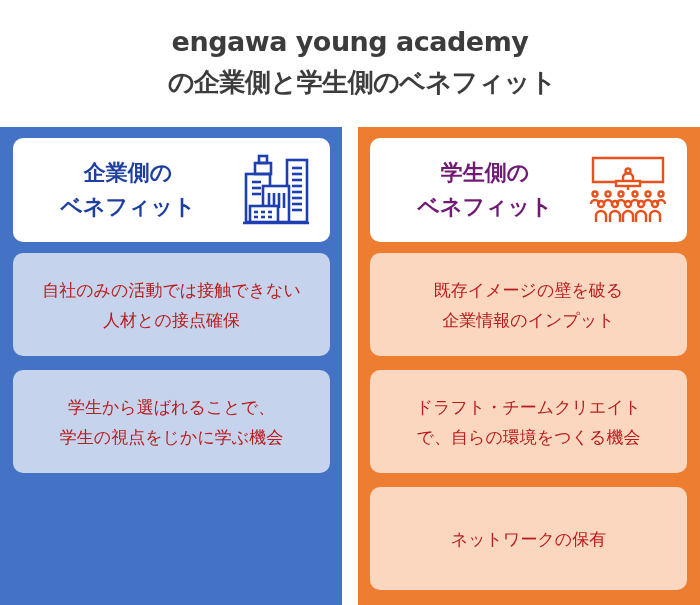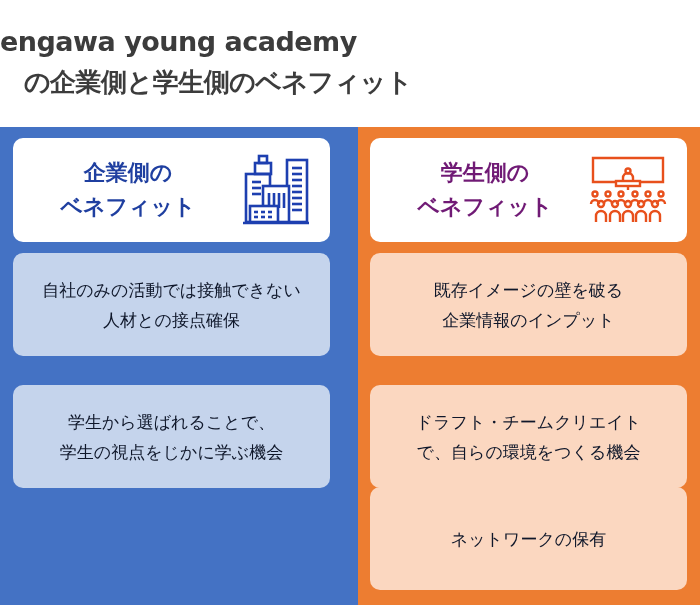--- a/index.html
+++ b/index.html
@@ -1,52 +1,52 @@
 <!DOCTYPE html>
 <html><head>
   <meta charset="utf-8">
   <style>
     html, body { margin: 0; padding: 0; }
     body {
       width: 700px; height: 605px; background: #ffffff; position: relative; overflow: hidden;
       font-family: "DejaVu Sans", "Liberation Sans", sans-serif;
     }
     .title {
-      position: absolute; left: 0; top: 22px; width: 700px; 
+      position: absolute; left: 0; top: 22px; width: 700px; text-align: center;
       color: #3c3c3c; font-weight: bold; line-height: 40px; font-size: 27px;
     }
     .title .l1 { display: block; letter-spacing: -0.5px; }
     .title .l2 { display: block; font-size: 26px; letter-spacing: -0.5px; margin-left: 24px; }
-    .panel { position: absolute; top: 127px; height: 478px; width: 342px; padding-left: 36px; }
+    .panel { position: absolute; top: 127px; height: 478px; width: 342px; }
     .panel.left { left: 0; background: #4472c4; }
     .panel.right { left: 358px; background: #ed7d31; }
     .head-card {
       position: absolute; left: 13px; top: 11px; width: 317px; height: 104px;
       background: #ffffff; border-radius: 10px;
     }
     .panel.right .head-card { left: 12px; }
     .head-text {
       position: absolute; left: 30px; top: 18px; width: 170px; text-align: center;
       font-weight: bold; font-size: 22px; line-height: 34px;
     }
     .panel.left .head-text { color: #1f3fa0; }
     .panel.right .head-text { color: #701a75; }
     .head-text span { display: block; }
     .head-icon { position: absolute; left: 228px; top: 16px; width: 70px; height: 72px; }
     .item-card {
       position: absolute; left: 13px; width: 317px; height: 103px;
       border-radius: 10px; display: flex; align-items: center; justify-content: center;
-      text-align: center; color: #0f172a; font-size: 17px; line-height: 30px;
+      text-align: center; color: #b91c1c; font-size: 17px; line-height: 30px;
     }
     .panel.right .item-card { left: 12px; }
     .panel.left .item-card { background: #c5d4ec; }
     .panel.right .item-card { background: #fbd7c0; }
     .item-card .lines span { display: block; }
     .c1 { top: 126px; }
-    .c2 { top: 258px; justify-content: center; }
+    .c2 { top: 243px; justify-content: center; }
     .c3 { top: 360px; }
   </style>
 </head>
 <body>
 
 <div class="title">
   <span class="l1">engawa young academy</span>
   <span class="l2">の企業側と学生側のベネフィット</span>
 </div>
 

